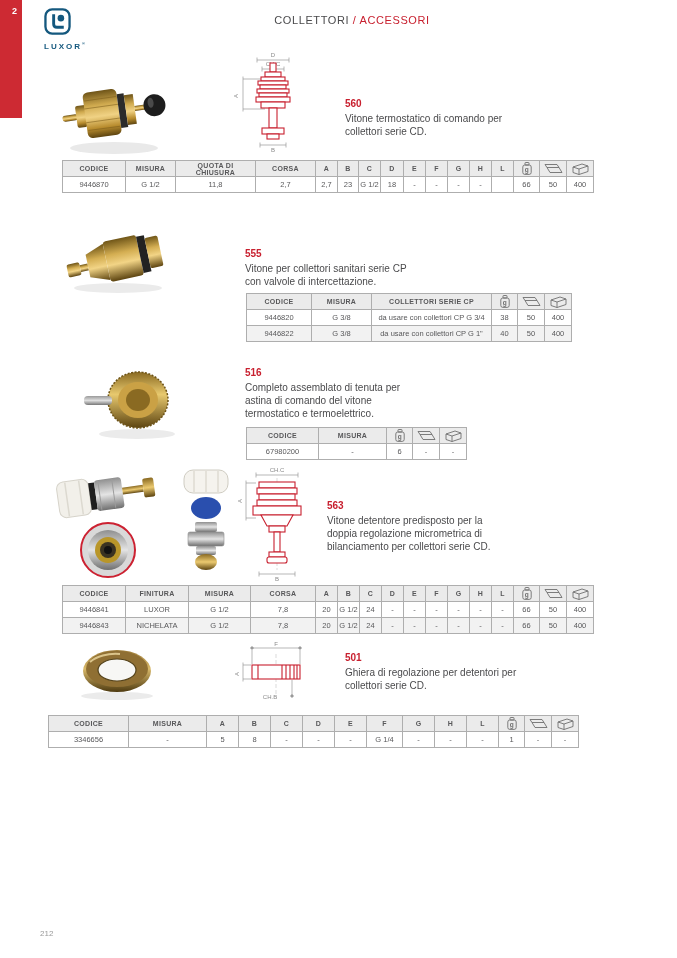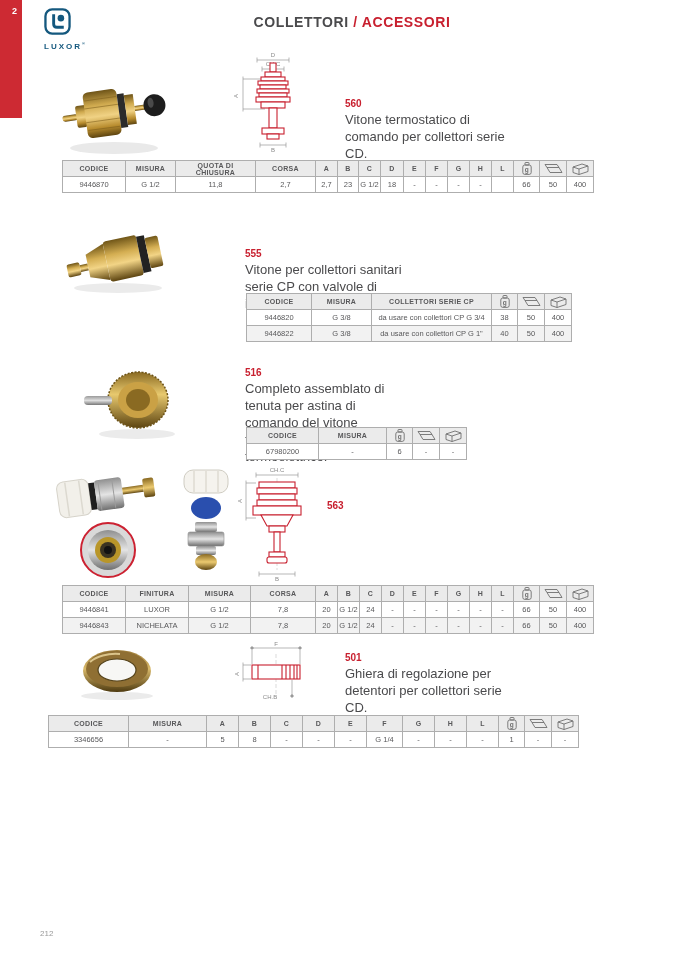--- a/index.html
+++ b/index.html
@@ -14,27 +14,27 @@
   .chapter-num{color:#fff;font-weight:bold;font-size:9px;}
   .chapter-label{color:#fff;font-weight:bold;font-size:5.5px;letter-spacing:.5px;}
 
   
   .logo{position:absolute;left:44px;top:8px;width:60px;text-align:left;}
   .logo-text{color:#14587e;font-weight:bold;font-size:8px;letter-spacing:2px;margin-top:2px;}
   .logo-text sup{font-size:4px;letter-spacing:0;}
 
   
   .page-title{position:absolute;left:352px;top:14px;transform:translateX(-50%);
-    font-size:14px;font-weight:bold;letter-spacing:.6px;white-space:nowrap;color:#4a4a4c;}
+    font-size:11px;font-weight:normal;letter-spacing:.6px;white-space:nowrap;color:#4a4a4c;}
   .page-title .red{color:#c8202f;}
 
   
   .prod-head{position:absolute;}
   .prod-code{color:#c8202f;font-weight:bold;font-size:10px;margin-bottom:3px;}
-  .prod-desc{font-size:13px;line-height:1.3;color:#4a4a4c;}
+  .prod-desc{font-size:10px;line-height:1.3;color:#4a4a4c;}
 
   
   table.tbl{position:absolute;border-collapse:collapse;table-layout:fixed;background:#fff;}
   table.tbl th{background:#ebebeb;border:1px solid #aeaeae;font-size:7px;font-weight:bold;
     color:#58585a;height:15px;padding:0 1px;letter-spacing:.3px;text-align:center;overflow:hidden;}
   table.tbl td{border:1px solid #aeaeae;font-size:7.5px;color:#58585a;height:15px;
     text-align:center;padding:0 1px;overflow:hidden;white-space:nowrap;}
   table.tbl tbody tr:nth-child(even) td{background:#f2f2f2;}
   table.tbl th svg{vertical-align:middle;}
 
@@ -385,20 +385,21 @@
       <polygon points="23,49 55,49 49,60 29,60"></polygon>
       <rect x="31" y="60" width="16" height="6"></rect>
       <rect x="36" y="66" width="6" height="20"></rect>
       <rect x="31" y="86" width="16" height="5"></rect>
       <rect x="29" y="91" width="20" height="6" rx="2"></rect>
     </g>
   </svg>
 
   <div class="prod-head" style="left:327px;top:500px">
     <div class="prod-code">563</div>
+    <div class="prod-desc" style="max-width:168px">Vitone detentore predisposto per la doppia regolazione micrometrica di bilanciamento per collettori serie CD.</div>
   </div>
 
   <table class="tbl" style="left:62px;top:585px;width:531px">
       <colgroup>
         <col style="width: 63px;">
         <col style="width: 63px;">
         <col style="width: 62px;">
         <col style="width: 65px;">
         <col style="width: 22px;">
         <col style="width: 22px;">

